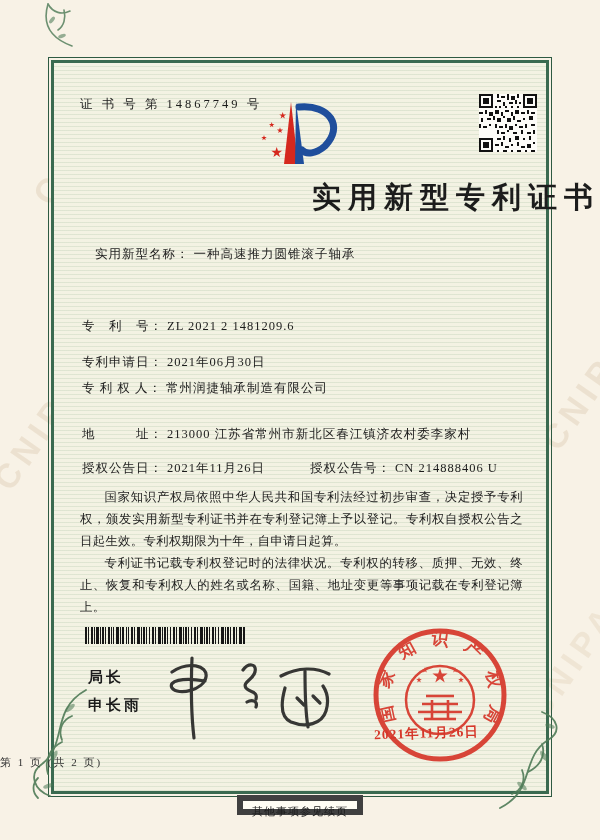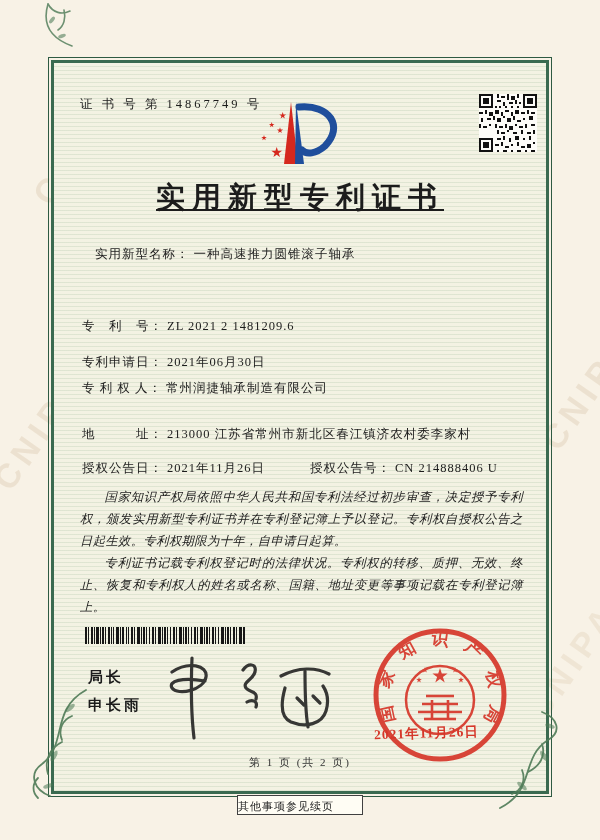--- a/index.html
+++ b/index.html
@@ -8,32 +8,32 @@
   .abs{position:absolute;}
   .watermark{position:absolute;font-family:"Liberation Sans","DejaVu Sans",sans-serif;
              font-weight:700;font-size:34px;letter-spacing:6px;color:#cdb492;opacity:.26;
              transform:rotate(-55deg);transform-origin:left top;white-space:nowrap;pointer-events:none;}
   .frame{position:absolute;left:48px;top:57px;width:504px;height:740px;
          border:1px solid #2e5a42;padding:2px;box-sizing:border-box;}
   .frame-inner{width:100%;height:100%;box-sizing:border-box;border:3px solid #3a6a50;
          background-color:#f3f2e3;
          background-image:repeating-linear-gradient(0deg,rgba(140,176,140,.20) 0 1px,transparent 1px 4px);}
   .cert-no{left:80px;top:96px;font-size:12.5px;letter-spacing:3px;}
-  .title{left:0;width:600px;top:178px;text-align:center;font-size:29px;font-weight:700;letter-spacing:7px;text-decoration:underline;}
+  .title{left:0;width:600px;top:178px;text-align:right;font-size:29px;font-weight:700;letter-spacing:7px;}
   .row{font-size:12.5px;letter-spacing:1px;white-space:nowrap;}
   .row .val{margin-left:4px;}
   .paras{left:80px;top:486px;width:443px;font-size:12.3px;line-height:22px;
-         font-style:italic;letter-spacing:.4px;text-align:justify;}
+         letter-spacing:.4px;text-align:justify;}
   .paras p{margin:0;text-indent:2em;}
   .director{font-size:15px;font-weight:600;letter-spacing:3px;}
   .seal-date{left:374px;top:724px;width:136px;color:#d6372a;font-size:13.5px;font-weight:600;
              letter-spacing:1px;transform:rotate(-2deg);white-space:nowrap;}
-  .page-indicator{left:0;width:600px;top:755px;text-align:center;font-size:11px;letter-spacing:2px;color:#333;}
-  .cont-note{left:237px;top:795px;width:126px;height:20px;line-height:20px;text-align:left;
-             font-size:11px;letter-spacing:1px;background:#fffdf4;border:1px solid #404040;box-sizing:border-box;}
+  .page-indicator{left:0;width:600px;top:755px;text-align:left;font-size:11px;letter-spacing:2px;color:#333;}
+  .cont-note{left:237px;top:795px;width:126px;height:20px;line-height:20px;text-align:center;
+             font-size:11px;letter-spacing:1px;background:#fffdf4;border:6px solid #404040;box-sizing:border-box;}
   svg{display:block;}
 </style>
 </head>
 <body>
 
 <div class="page">
 
   <svg width="0" height="0" style="position:absolute" aria-hidden="true">
     <defs>
       <path id="star" d="M0,-1 L0.2245,-0.309 0.951,-0.309 0.363,0.118 0.588,0.809 0,0.382 -0.588,0.809 -0.363,0.118 -0.951,-0.309 -0.2245,-0.309 Z"></path>

